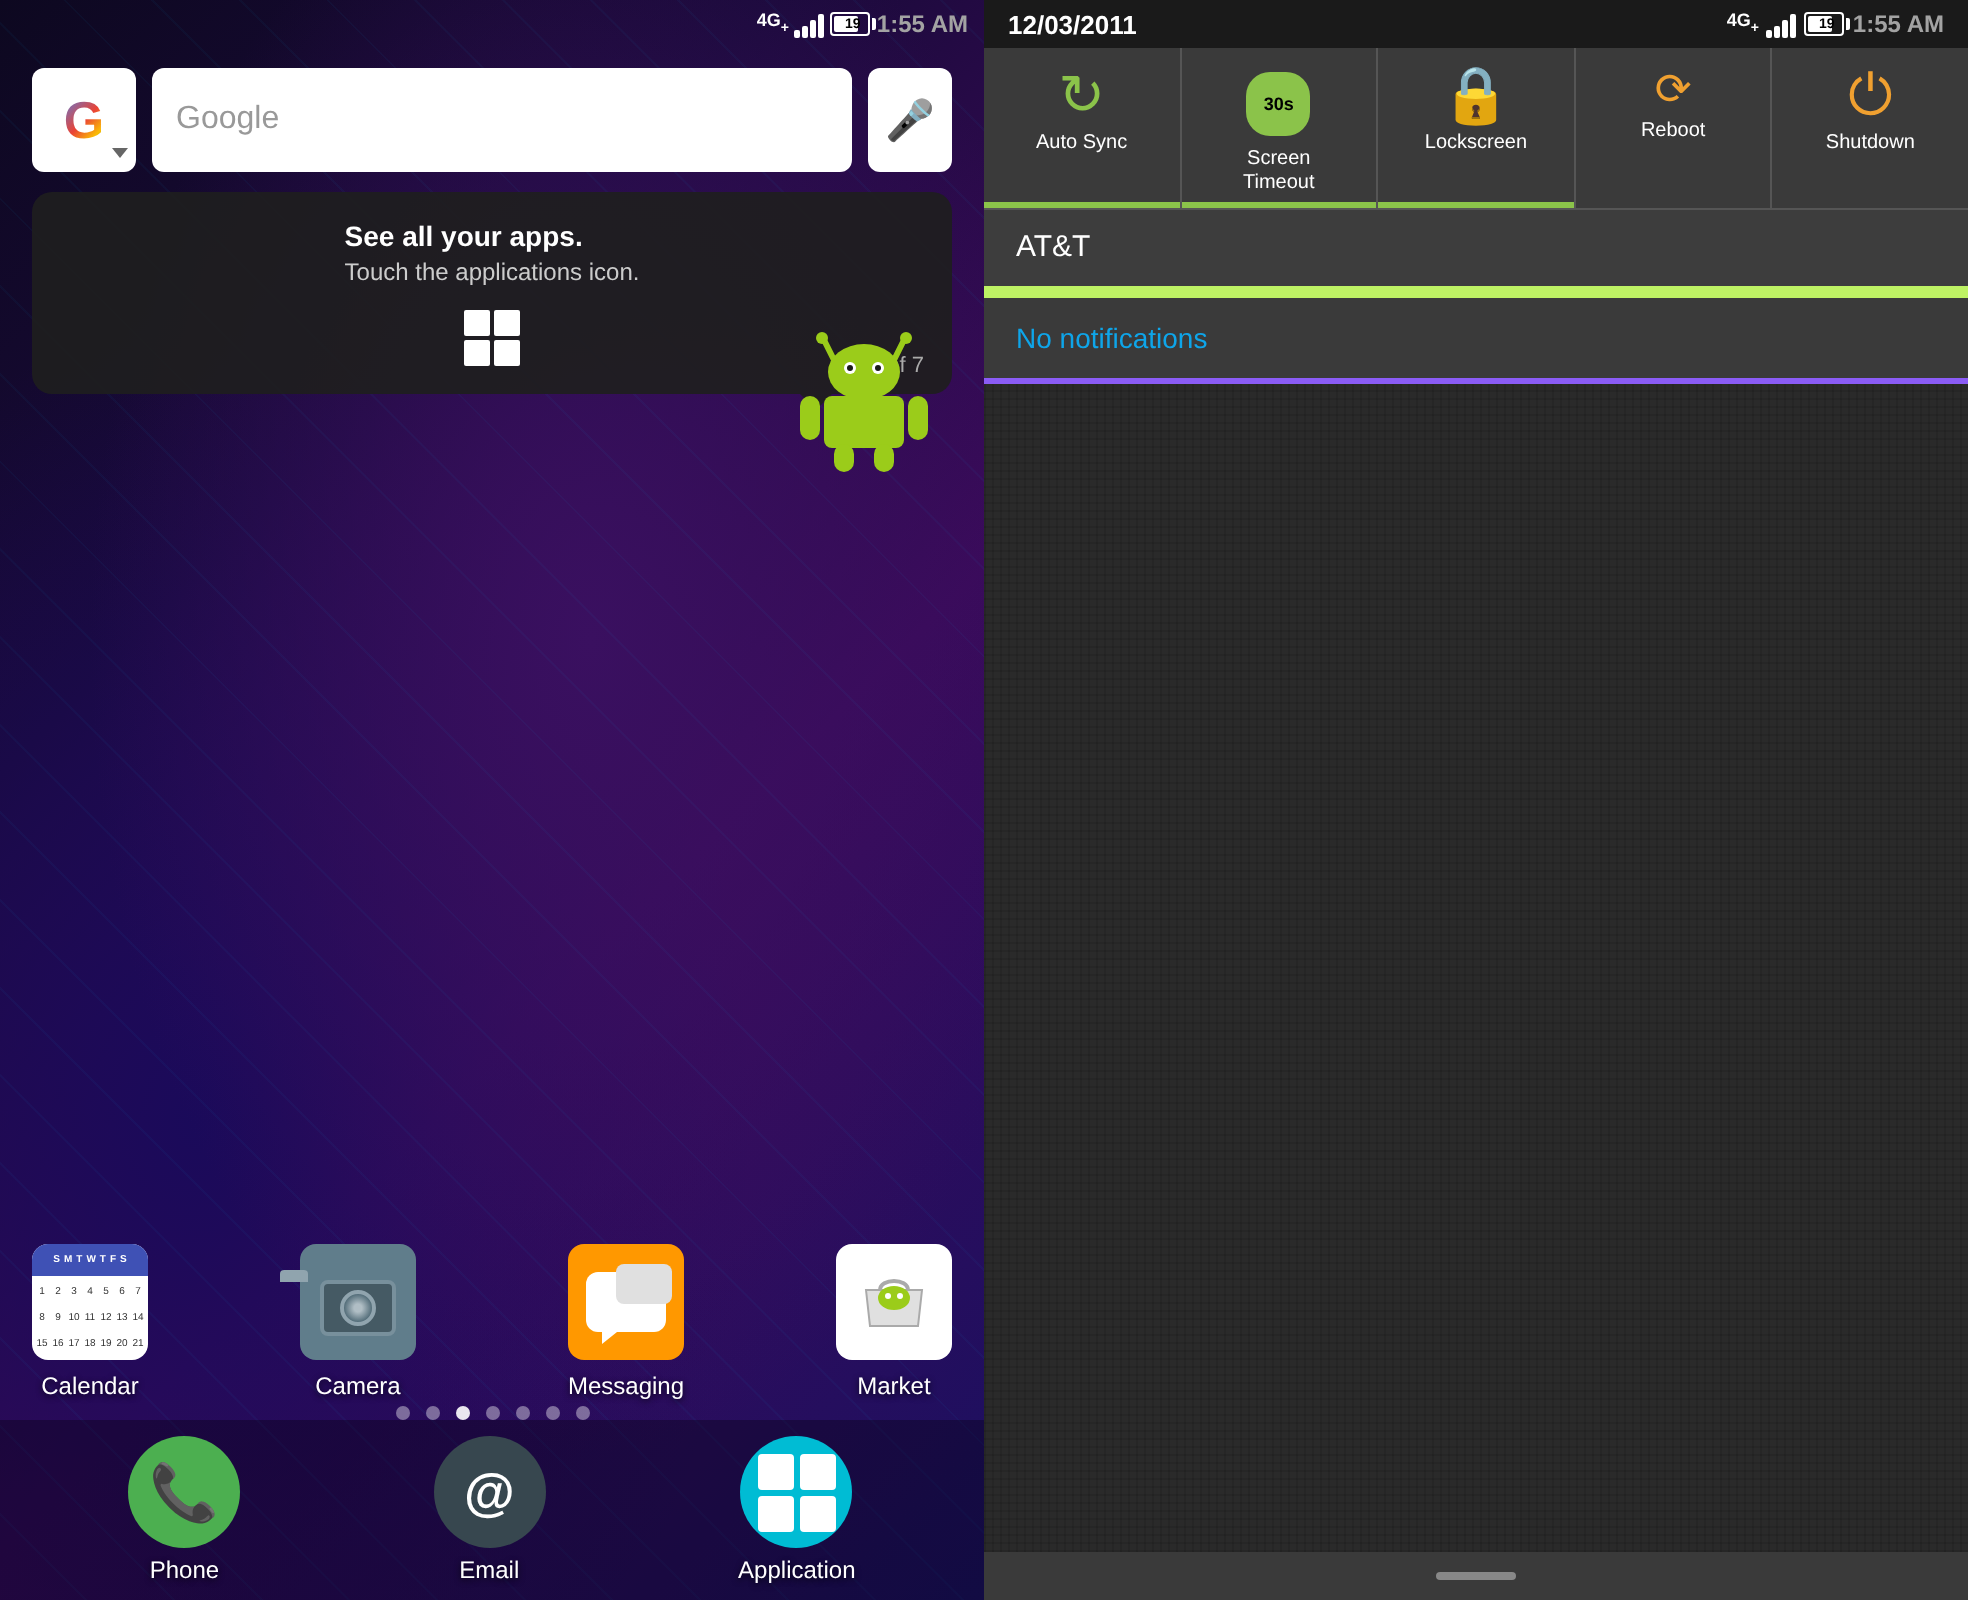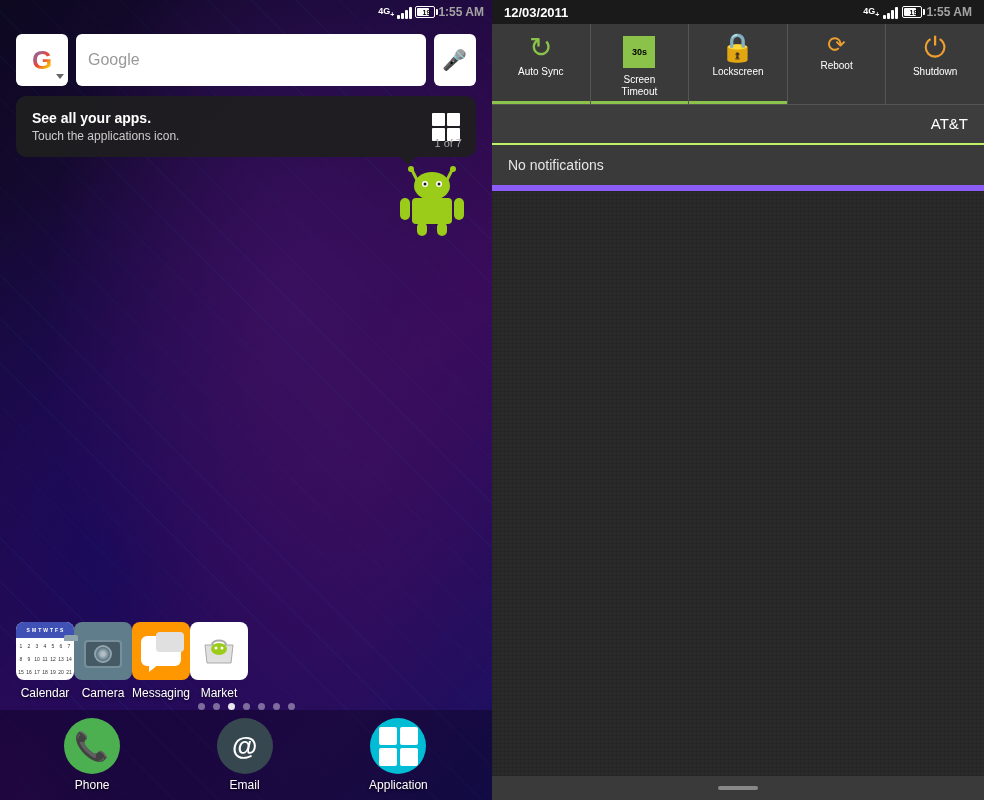--- a/index.html
+++ b/index.html
@@ -200,20 +200,21 @@
     .tooltip-bubble {
       position: relative;
       z-index: 10;
       margin: 8px 16px;
       background: rgba(30, 30, 30, 0.92);
       border-radius: 10px;
       padding: 14px 16px;
       display: flex;
       align-items: center;
       gap: 12px;
+      flex-direction: column;
     }
 
     .tooltip-bubble::after {
       content: '';
       position: absolute;
       bottom: -8px;
       right: 60px;
       width: 0;
       height: 0;
       border-left: 8px solid transparent;
@@ -269,21 +270,21 @@
     }
 
     
     .app-grid {
       position: absolute;
       bottom: 100px;
       left: 0;
       right: 0;
       z-index: 10;
       display: flex;
-      justify-content: flex-start;
+      justify-content: space-between;
       padding: 0 16px;
     }
 
     .app-item {
       display: flex;
       flex-direction: column;
       align-items: center;
       gap: 6px;
     }
 
@@ -435,22 +436,21 @@
 
     .qs-icon-shutdown {
       color: #f0a030;
       font-size: 28px;
     }
 
     
     .carrier-row {
       padding: 10px 16px;
       background: #3d3d3d;
-      border-bottom: 2px solid #bef264;
-      text-align: right;
+      border-bottom: 6px solid #bef264;
     }
 
     .carrier-name {
       color: white;
       font-size: 15px;
       font-weight: 500;
     }
 
     
     .notification-area {
@@ -468,24 +468,24 @@
           90deg,
           rgba(0,0,0,0.1) 0px,
           rgba(0,0,0,0.1) 1px,
           transparent 1px,
           transparent 4px
         );
     }
 
     .no-notifications {
       padding: 12px 16px;
-      color: #e5e5e5;
+      color: #0ea5e9;
       font-size: 14px;
       background: #3a3a3a;
-      border-bottom: 6px solid #8b5cf6;
+      border-bottom: 3px solid #8b5cf6;
     }
 
     
     .bottom-handle {
       height: 24px;
       background: #3a3a3a;
       display: flex;
       align-items: center;
       justify-content: center;
     }
@@ -930,21 +930,21 @@
 
   <div class="quick-settings">
 
     <div class="qs-btn active">
       <span class="qs-icon qs-icon-sync">↻</span>
       <span class="qs-label">Auto Sync</span>
     </div>
 
     <div class="qs-btn active">
       <div style="position:relative; display:flex; align-items:center; justify-content:center; width:36px; height:36px;">
-        <div style="width:32px; height:32px; background:#8bc34a; border-radius:0; display:flex; align-items:center; justify-content:center; flex-direction:column;">
+        <div style="width:32px; height:32px; background:#8bc34a; border-radius:12px; display:flex; align-items:center; justify-content:center; flex-direction:column;">
           <span style="color:black; font-size:9px; font-weight:bold; line-height:1;">30s</span>
         </div>
       </div>
       <span class="qs-label">Screen<br>Timeout</span>
     </div>
 
     <div class="qs-btn active">
       <span class="qs-icon qs-icon-lock">🔒</span>
       <span class="qs-label">Lockscreen</span>
     </div>

